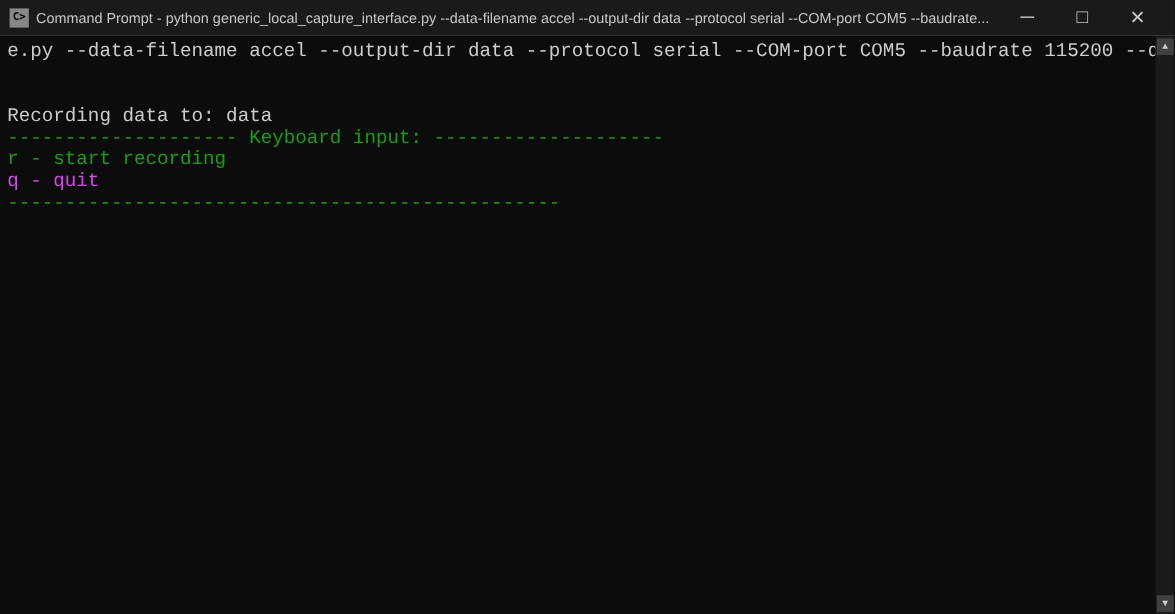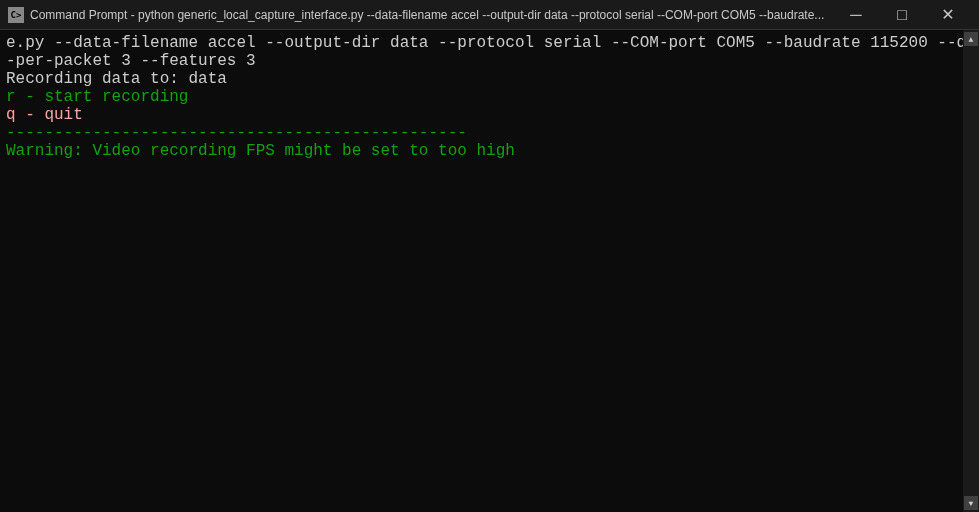--- a/index.html
+++ b/index.html
@@ -148,26 +148,25 @@
     <span class="titlebar-title">Command Prompt - python  generic_local_capture_interface.py --data-filename accel --output-dir data  --protocol serial --COM-port COM5 --baudrate...</span>
     <div class="titlebar-buttons">
       <button class="titlebar-btn">─</button>
       <button class="titlebar-btn">□</button>
       <button class="titlebar-btn close">✕</button>
     </div>
   </div>
   <div class="terminal-wrapper">
     <div class="terminal-content" id="terminal-lines">
     <div class="line" style="color: rgb(204, 204, 204);">e.py --data-filename accel --output-dir data --protocol serial --COM-port COM5 --baudrate 115200 --data-type f --samples</div>
-        <div class="line" style="color: rgb(204, 204, 204);">-per-packet 3 --features 3</div>
-        <div class="line" style="color: rgb(204, 204, 204);">Recording data to: data</div>
+        <div class="line" style="color: rgb(204, 204, 204); margin-top: 36px;">Recording data to: data</div>
+        <div class="line" style="color: rgb(19, 161, 14);">-------------------- Keyboard input: --------------------</div>
         <div class="line" style="color: rgb(19, 161, 14);">r - start recording</div>
-        <div class="line" style="color: #fca5a5;">q - quit</div>
+        <div class="line" style="color: #d946ef;">q - quit</div>
         <div class="line" style="color: rgb(19, 161, 14);">------------------------------------------------</div>
-        <div class="line" style="color: rgb(19, 161, 14);">Warning: Video recording FPS might be set to too high</div>
       </div>
     <div class="scrollbar">
       <div class="scrollbar-up">▲</div>
       <div class="scrollbar-track"></div>
       <div class="scrollbar-down">▼</div>
     </div>
   </div>
 </div>
 
 </body></html>

